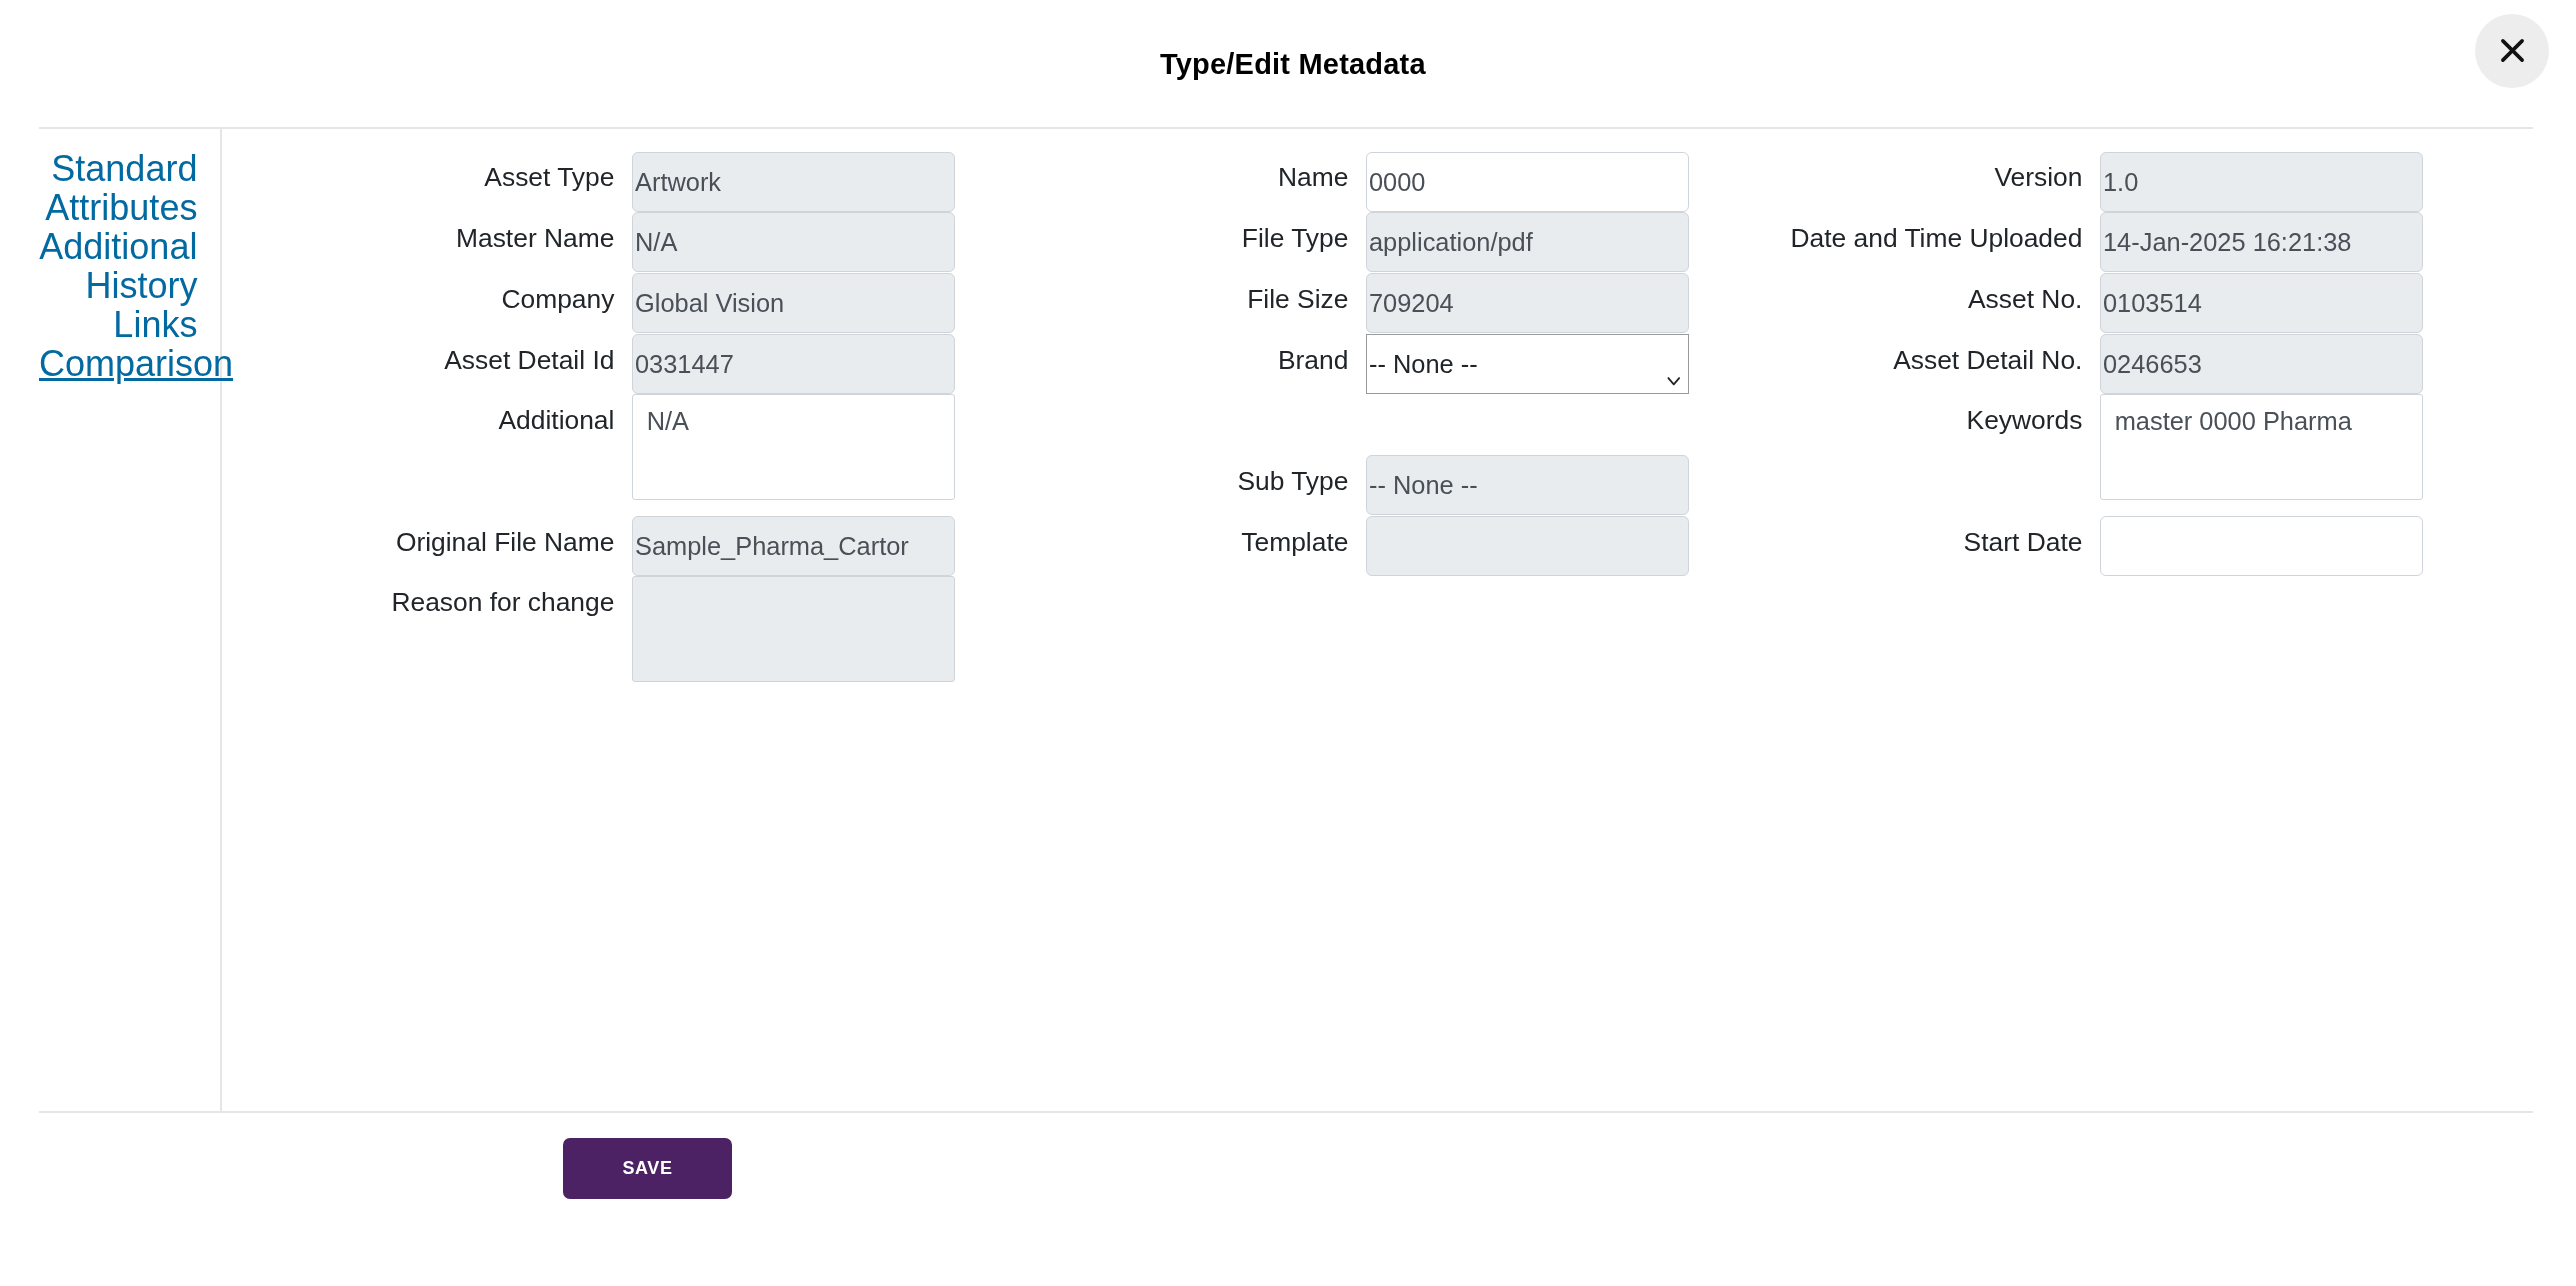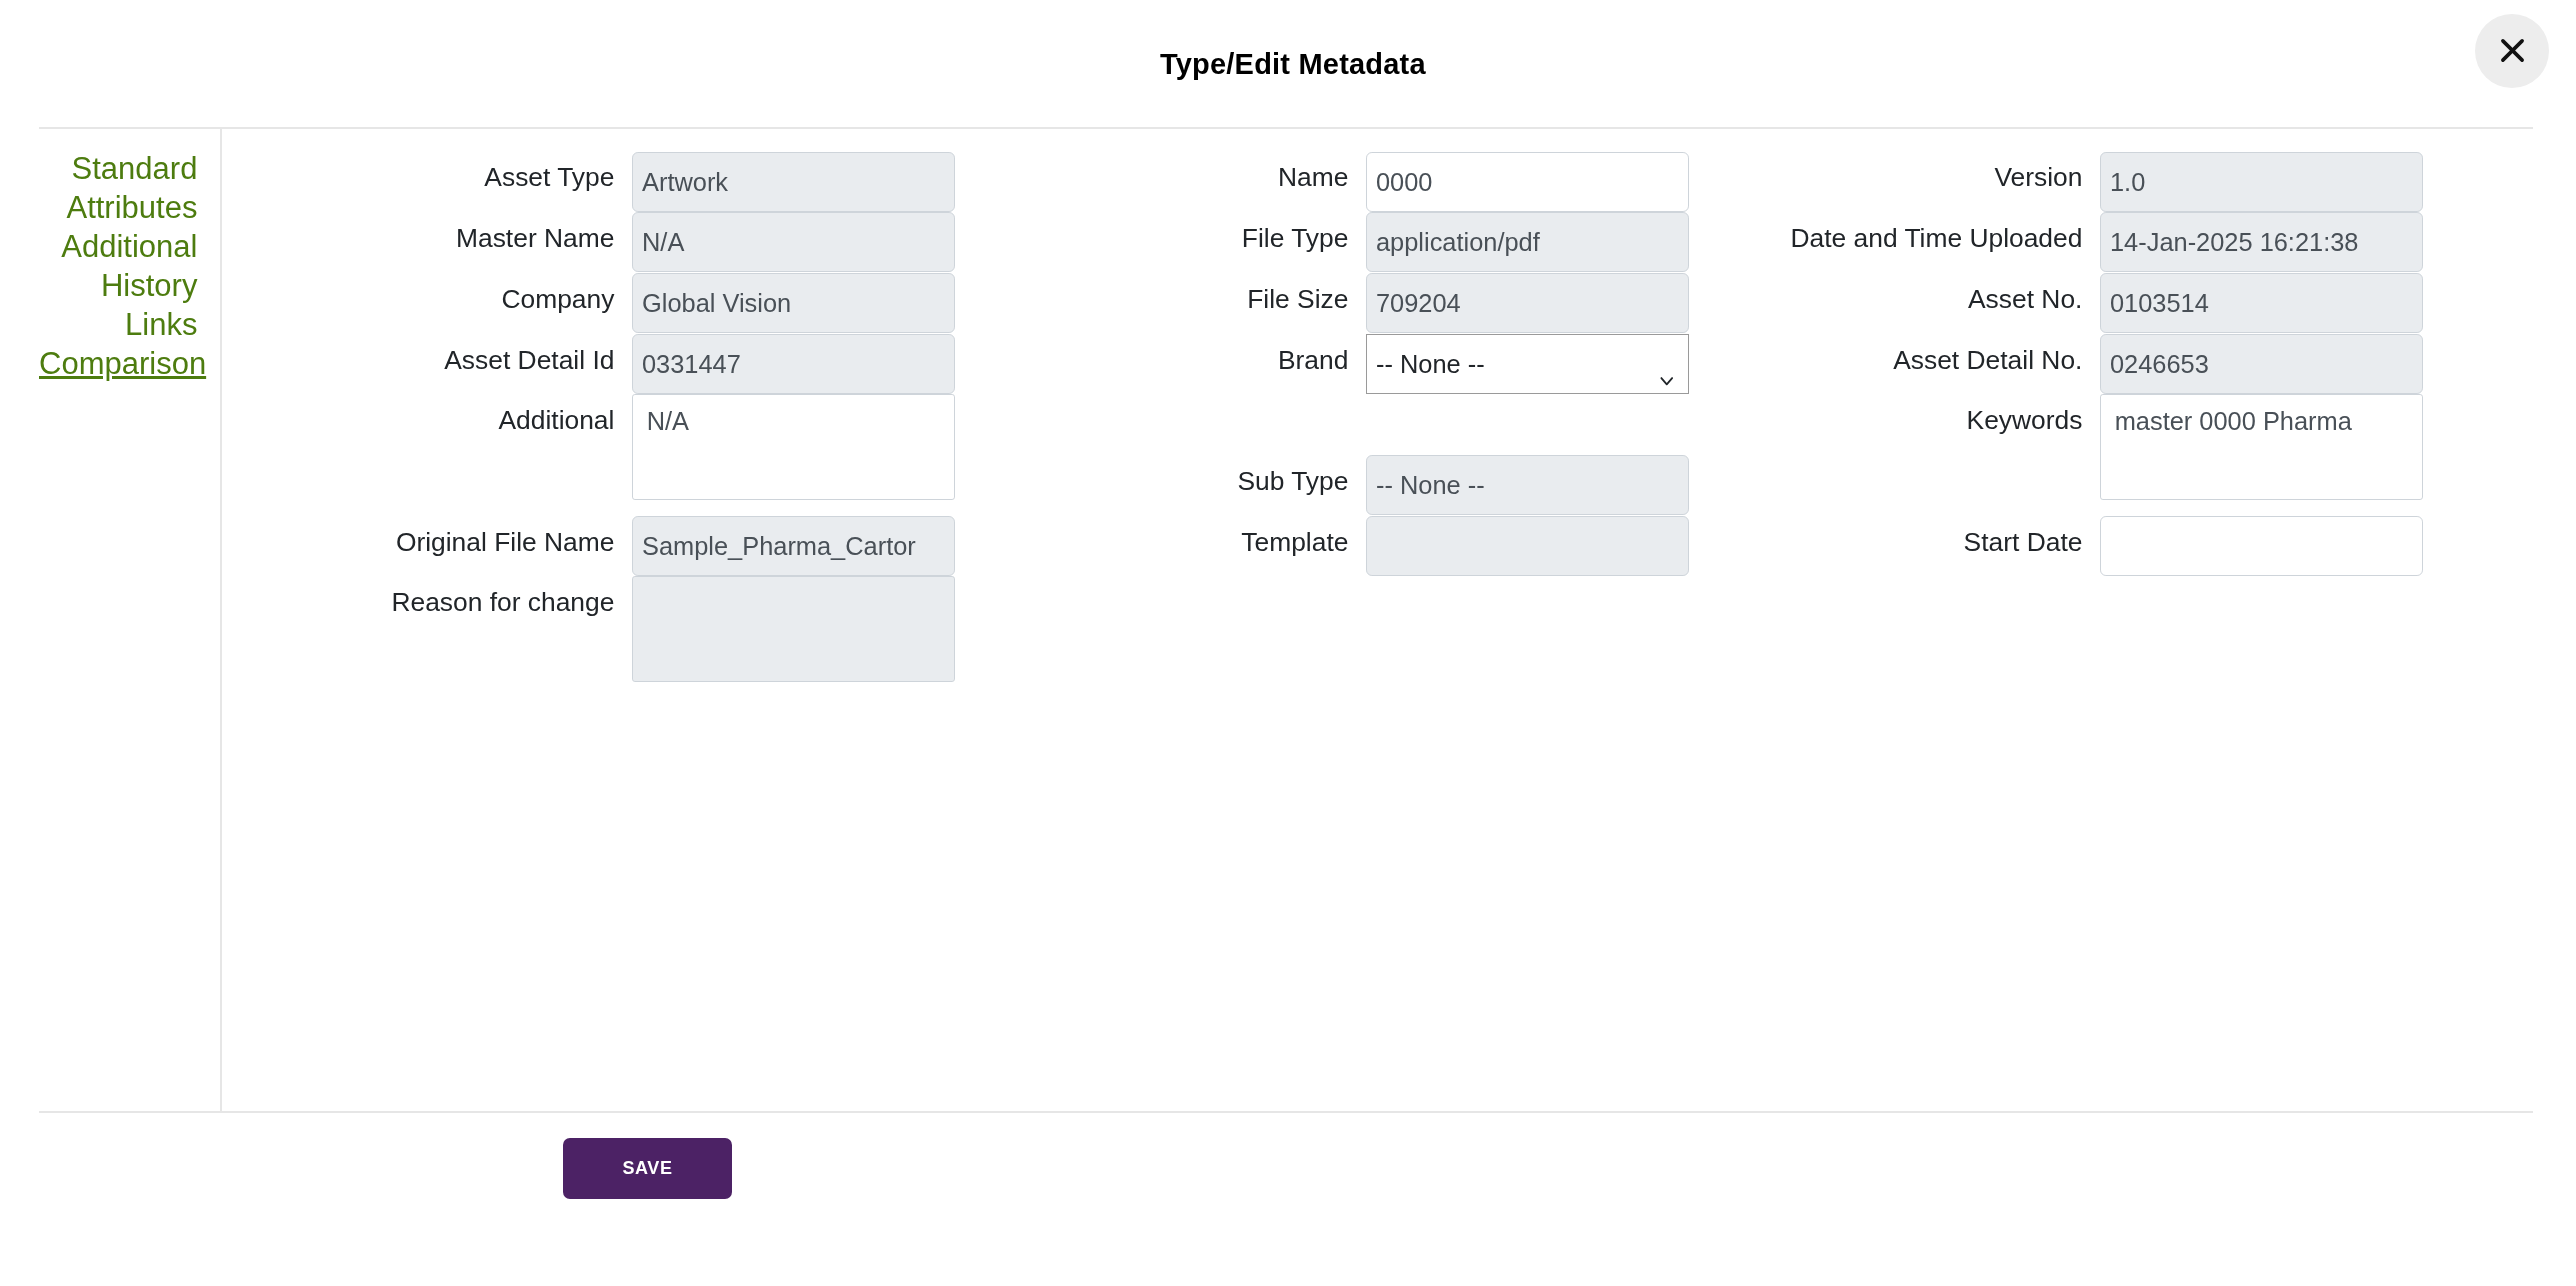--- a/index.html
+++ b/index.html
@@ -85,22 +85,22 @@
   .sidebar {
     position: absolute;
     left: 39px;
     top: 19.6px;
     width: 176px;
     text-align: right;
     padding-right: 17.6px;
   }
   .sidebar-link {
     display: block;
-    color: #4d7c0f;
-    font-size: 31px;
+    color: #0369a1;
+    font-size: 36px;
     line-height: 39px;
     text-decoration: none;
     cursor: pointer;
     white-space: nowrap;
   }
   .sidebar-link.is-active { text-decoration: underline; }
 
   
   .form-grid {
     position: absolute;
@@ -139,21 +139,21 @@
 
   .ctl {
     width: 323px;
     height: 60px;
     border: 1px solid #ced4da;
     border-radius: 5.9px;
     background: #ffffff;
     color: #495057;
     font-family: "Liberation Sans", sans-serif;
     font-size: 25.4px;
-    padding: 0 9px;
+    padding: 0 2px;
     line-height: 58px;
     overflow: hidden;
     white-space: nowrap;
   }
   .ctl.disabled {
     background: #e9ecef;
     color: #495057;
   }
   .ctl.textarea {
     height: 106px;

